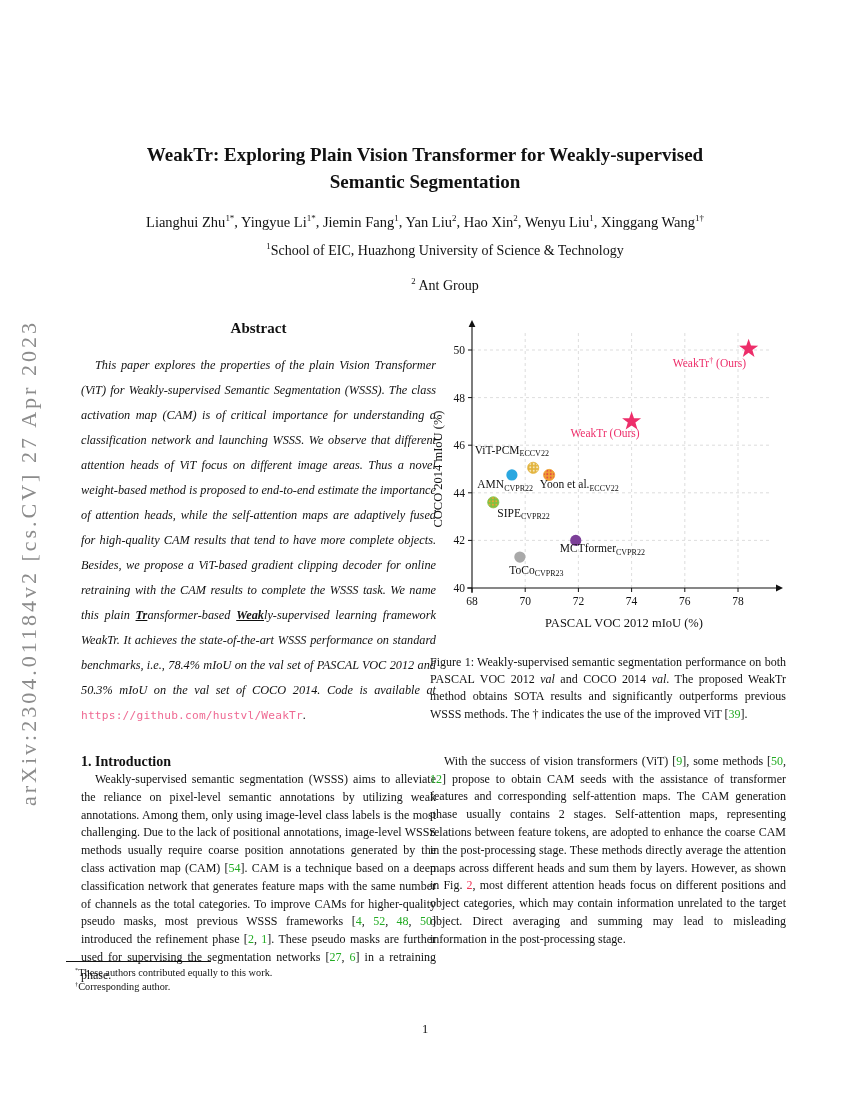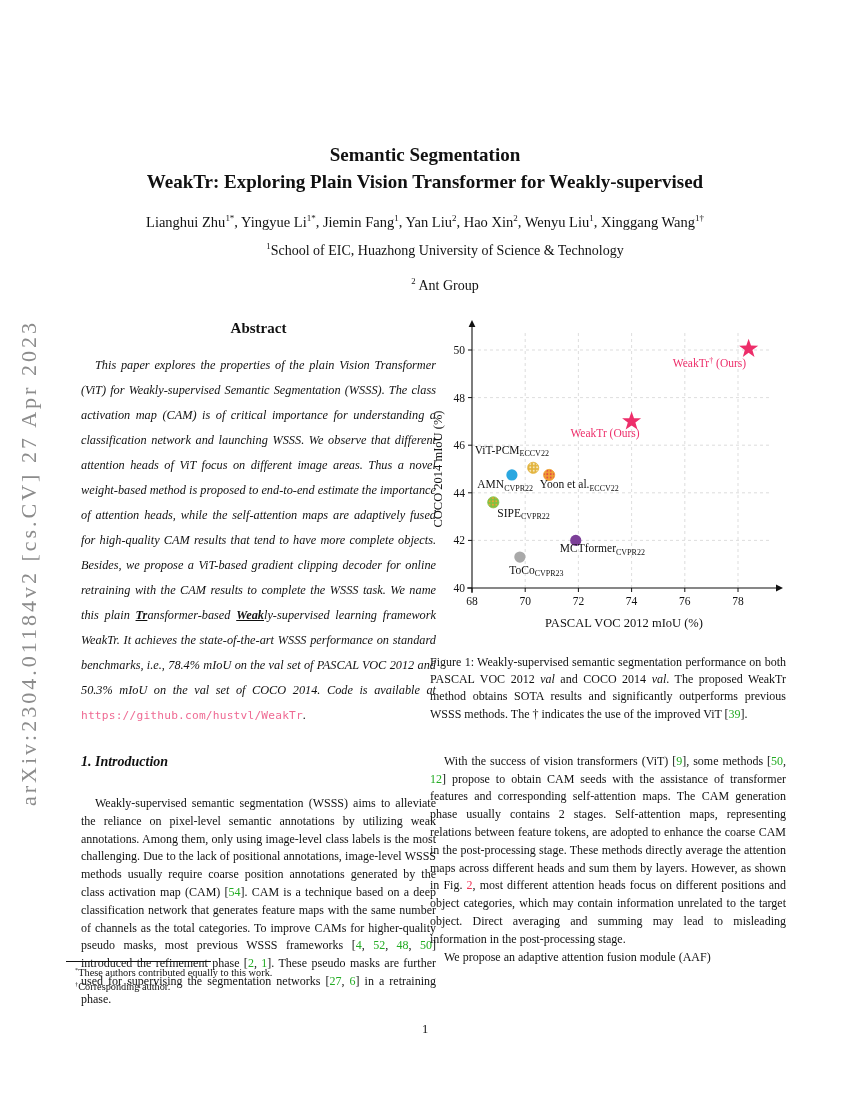--- a/index.html
+++ b/index.html
@@ -10,21 +10,21 @@
   .title{position:absolute;top:142px;left:0;width:850px;text-align:center;
         font-weight:bold;font-size:19px;line-height:1.4;}
   .authors{position:absolute;top:214px;left:0;width:850px;text-align:center;font-size:14.5px;}
   .affil{position:absolute;left:0;width:850px;text-align:center;font-size:14px;padding-left:20px;}
   .affil1{top:243px;}
   .affil2{top:278px;font-family:Liberation Serif, serif;}
   .col-left{position:absolute;left:81px;top:314px;width:355px;}
   .col-right{position:absolute;left:430px;top:316px;width:356px;}
   .abstract-head{text-align:center;font-weight:bold;font-size:15px;margin:6px 0 16px 0;}
   .abstract-body{font-style:italic;font-size:12.3px;line-height:25px;text-align:justify;text-indent:14px;}
-  .section-head{font-weight:bold;font-size:14px;margin-top:26px;margin-bottom:25px;font-style:italic;}
+  .section-head{font-weight:bold;font-size:14px;margin-top:26px;margin-bottom:1px;}
   .body-text{font-size:12px;line-height:17.8px;text-align:justify;text-indent:14px;margin:0;font-family:Liberation Serif, serif;}
   .caption{font-size:12px;line-height:17.2px;text-align:justify;margin-top:8px;margin-bottom:30px;}
   .footnote-block{position:absolute;left:66px;top:961px;width:355px;}
   .footnote-rule{width:145px;border-top:1px solid #111;margin-bottom:4px;}
   .footnote{font-size:10.3px;line-height:14px;text-indent:9px;}
   .page-number{position:absolute;top:1022px;left:0;width:850px;text-align:center;font-size:12.5px;}
   
   .s-sup{vertical-align:super;font-size:0.62em;line-height:0;}
   .s-bu{font-weight:bold;text-decoration:underline;}
   .s-link{color:#ef6a93;font-family:"DejaVu Sans Mono",monospace;font-style:normal;
@@ -35,22 +35,22 @@
   #chart{display:block;}
 </style>
 </head>
 <body>
 
 <div class="page">
 
   <div class="arxiv-side">arXiv:2304.01184v2  [cs.CV]  27 Apr 2023</div>
 
   <div class="title">
+    <div>WeakTr: Exploring Plain Vision Transformer for Weakly-supervised</div>
     <div>Semantic Segmentation</div>
-    <div>WeakTr: Exploring Plain Vision Transformer for Weakly-supervised</div>
   </div>
 
   <div class="authors"><span>Lianghui Zhu</span><span class="s-sup">1*</span><span>, Yingyue Li</span><span class="s-sup">1*</span><span>, Jiemin Fang</span><span class="s-sup">1</span><span>, Yan Liu</span><span class="s-sup">2</span><span>, Hao Xin</span><span class="s-sup">2</span><span>, Wenyu Liu</span><span class="s-sup">1</span><span>, Xinggang Wang</span><span class="s-sup">1†</span></div>
   <div class="affil affil1"><span class="s-sup">1</span><span>School of EIC, Huazhong University of Science &amp; Technology</span></div>
   <div class="affil affil2"><span class="s-sup">2</span><span> Ant Group</span></div>
 
   <div class="col-left">
     <div class="abstract-head">Abstract</div>
     <div class="abstract-body"><span>This paper explores the properties of the plain Vision Transformer (ViT) for Weakly-supervised Semantic Segmentation (WSSS). The class activation map (CAM) is of critical importance for understanding a classification network and launching WSSS. We observe that different attention heads of ViT focus on different image areas. Thus a novel weight-based method is proposed to end-to-end estimate the importance of attention heads, while the self-attention maps are adaptively fused for high-quality CAM results that tend to have more complete objects. Besides, we propose a ViT-based gradient clipping decoder for online retraining with the CAM results to complete the WSSS task. We name this plain </span><span class="s-bu">Tr</span><span>ansformer-based </span><span class="s-bu">Weak</span><span>ly-supervised learning framework WeakTr.  It achieves the state-of-the-art WSSS performance on standard benchmarks, i.e., 78.4% mIoU on the val set of PASCAL VOC 2012 and 50.3% mIoU on the val set of COCO 2014.  Code is available at </span><span class="s-link">https://github.com/hustvl/WeakTr</span><span>.</span></div>
     <div class="section-head">1. Introduction</div>
@@ -131,17 +131,16 @@
         <text x="129.77999999999992" y="236.3" fill="#111" font-size="11.5" font-family="&quot;Liberation Serif&quot;,serif"><tspan dy="0" font-size="11.5">MCTformer</tspan><tspan dy="2.6" font-size="8">CVPR22</tspan></text>
         <circle cx="89.87999999999992" cy="241.06000000000006" r="5.6" fill="#a9a9a9" stroke="none" stroke-width="0"></circle>
         <text x="79.24000000000015" y="257.71999999999997" fill="#111" font-size="11.5" font-family="&quot;Liberation Serif&quot;,serif"><tspan dy="0" font-size="11.5">ToCo</tspan><tspan dy="2.6" font-size="8">CVPR23</tspan></text>
         <polygon points="201.6,95.4 204.0,102.2 211.1,102.3 205.4,106.6 207.5,113.5 201.6,109.4 195.7,113.5 197.8,106.6 192.1,102.3 199.2,102.2" fill="#ed2e6a"></polygon>
         <text x="140.42000000000007" y="120.86999999999995" fill="#ed2e6a" font-size="11.5" font-family="&quot;Liberation Serif&quot;,serif"><tspan dy="0" font-size="11.5">WeakTr (Ours)</tspan></text>
         <polygon points="318.6,22.8 321.0,29.6 328.2,29.7 322.4,34.0 324.5,40.9 318.6,36.8 312.8,40.9 314.8,34.0 309.1,29.7 316.3,29.6" fill="#ed2e6a"></polygon>
         <text x="242.82999999999993" y="50.66000000000005" fill="#ed2e6a" font-size="11.5" font-family="&quot;Liberation Serif&quot;,serif"><tspan dy="0" font-size="11.5">WeakTr</tspan><tspan dy="-3.4" font-size="8">†</tspan><tspan dy="3.4" font-size="11.5"> (Ours)</tspan></text>
       </svg>
     <div class="caption"><span>Figure 1:  Weakly-supervised semantic segmentation performance on both PASCAL VOC 2012 </span><span class="s-it">val</span><span> and COCO 2014 </span><span class="s-it">val</span><span>.  The proposed WeakTr method obtains SOTA results and significantly outperforms previous WSSS methods. The † indicates the use of the improved ViT [</span><span class="s-cite">39</span><span>].</span></div>
     <p class="body-text"><span>With the success of vision transformers (ViT) [</span><span class="s-cite">9</span><span>], some methods [</span><span class="s-cite">50</span><span>, </span><span class="s-cite">12</span><span>] propose to obtain CAM seeds with the assistance of transformer features and corresponding self-attention maps.  The CAM generation phase usually contains 2 stages.  Self-attention maps, representing relations between feature tokens, are adopted to enhance the coarse CAM in the post-processing stage. These methods directly average the attention maps across different heads and sum them by layers.  However, as shown in Fig. </span><span class="s-figref">2</span><span>, most different attention heads focus on different positions and object categories, which may contain information unrelated to the target object.  Direct averaging and summing may lead to misleading information in the post-processing stage.</span></p>
-    <p class="body-text"><span>We propose an adaptive attention fusion module (AAF)</span></p>
   </div>
 
   <div class="page-number">1</div>
 </div>
 
 </body></html>

